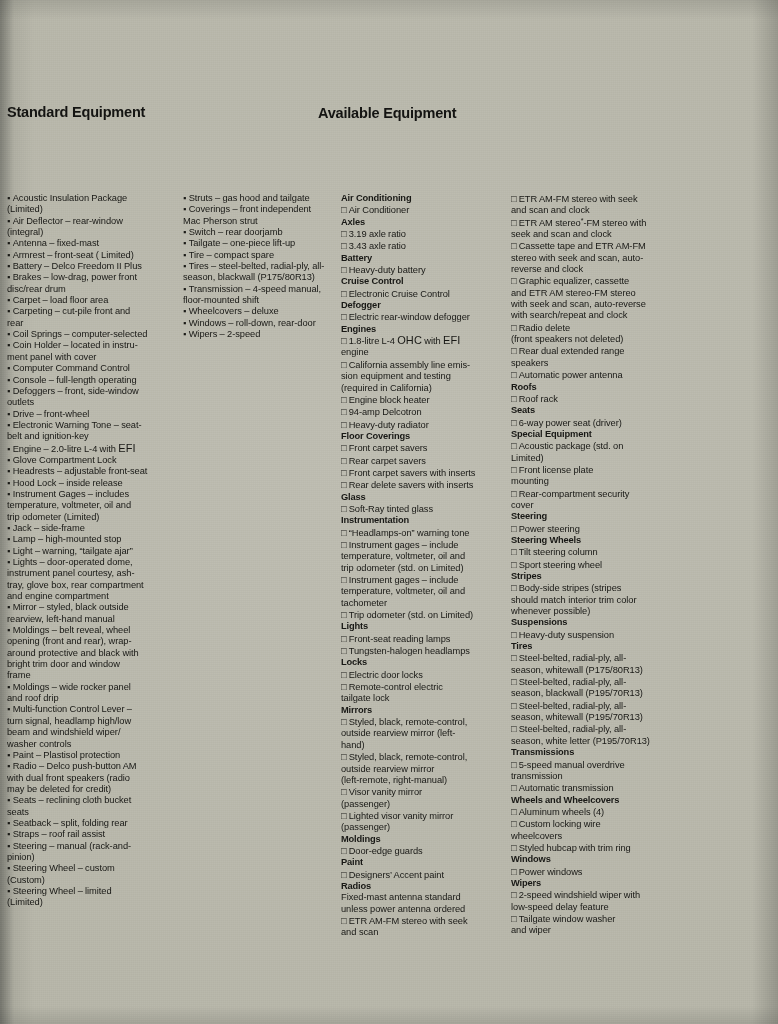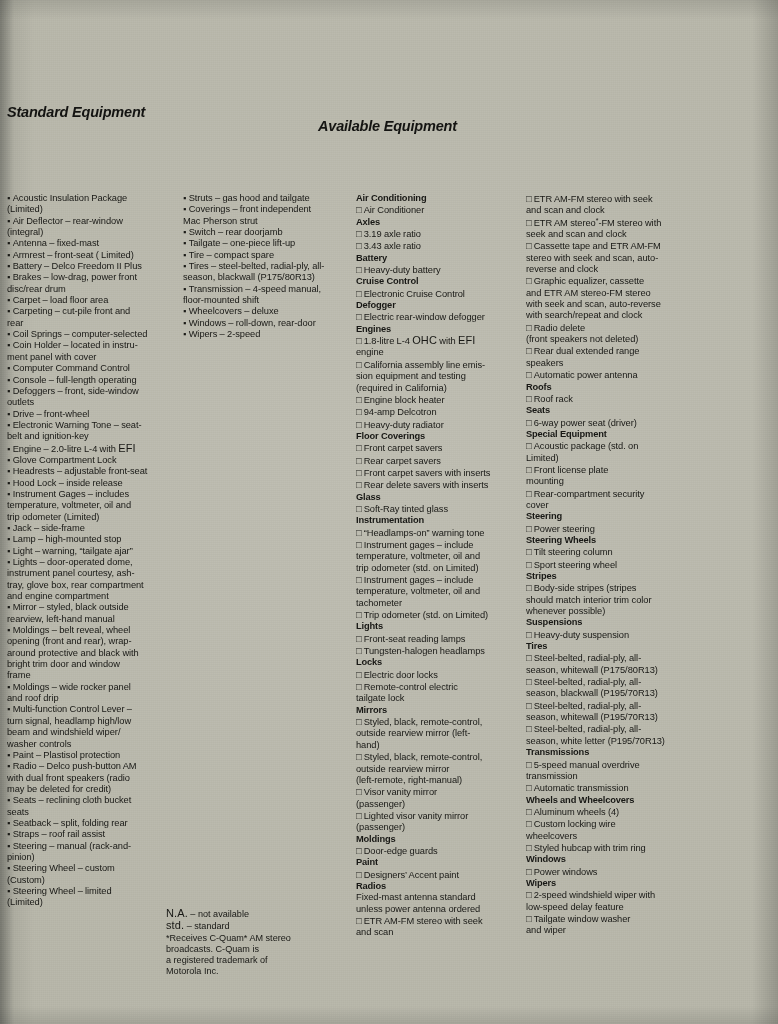--- a/index.html
+++ b/index.html
@@ -42,48 +42,47 @@
     position: absolute;
     inset: 0;
   }
 
   .headings {
     position: absolute;
     top: 104px;
     left: 0;
     width: 629px;
     height: 24px;
-    font-style: italic;
   }
   .page-heading {
     position: absolute;
     font-size: 14.5px;
     font-weight: bold;
     letter-spacing: -0.2px;
     color: #141412;
   }
   #heading-standard { left: 7px; top: 0; }
-  #heading-available { left: 318px; top: 14px; }
+  #heading-available { left: 318px; top: 1px; }
 
   .columns {
     position: absolute;
     top: 193px;
     left: 0;
     width: 778px;
     display: flex;
   }
   .col {
     font-size: 9.3px;
     line-height: 11.35px;
     color: #181815;
     letter-spacing: -0.05px;
   }
   #col-1 { width: 158px; margin-left: 7px; }
   #col-2 { width: 155px; margin-left: 18px; }
-  #col-3 { width: 154px; margin-left: 18px; }
+  #col-3 { width: 154px; margin-left: 3px; }
   #col-4 { width: 160px; margin-left: 16px; }
 
   .entry {
     margin: 0;
     padding: 0 0 0 8px;
     text-indent: -8px;
     word-spacing: -0.2px;
   }
   .entry.sq::before {
     content: "\25AA";
@@ -346,22 +345,14 @@
         <div class="group-head">Windows</div>
         <div class="entry box">Power windows</div>
         <div class="group-head">Wipers</div>
         <div class="entry box">2-speed windshield wiper with</div>
         <div class="plain">low-speed delay feature</div>
         <div class="entry box">Tailgate window washer</div>
         <div class="plain">and wiper</div>
       </div>
   </div>
 
-  <div class="footnotes" id="footnotes">
-      <p><span class="smallcaps">N.A.</span> – not available</p>
-      <p><span class="smallcaps">std.</span> – standard</p>
-      <p>*Receives C-Quam* AM stereo</p>
-      <p>broadcasts. C-Quam is</p>
-      <p>a registered trademark of</p>
-      <p>Motorola Inc.</p>
-    </div>
 
 </div>
 
 </body></html>

